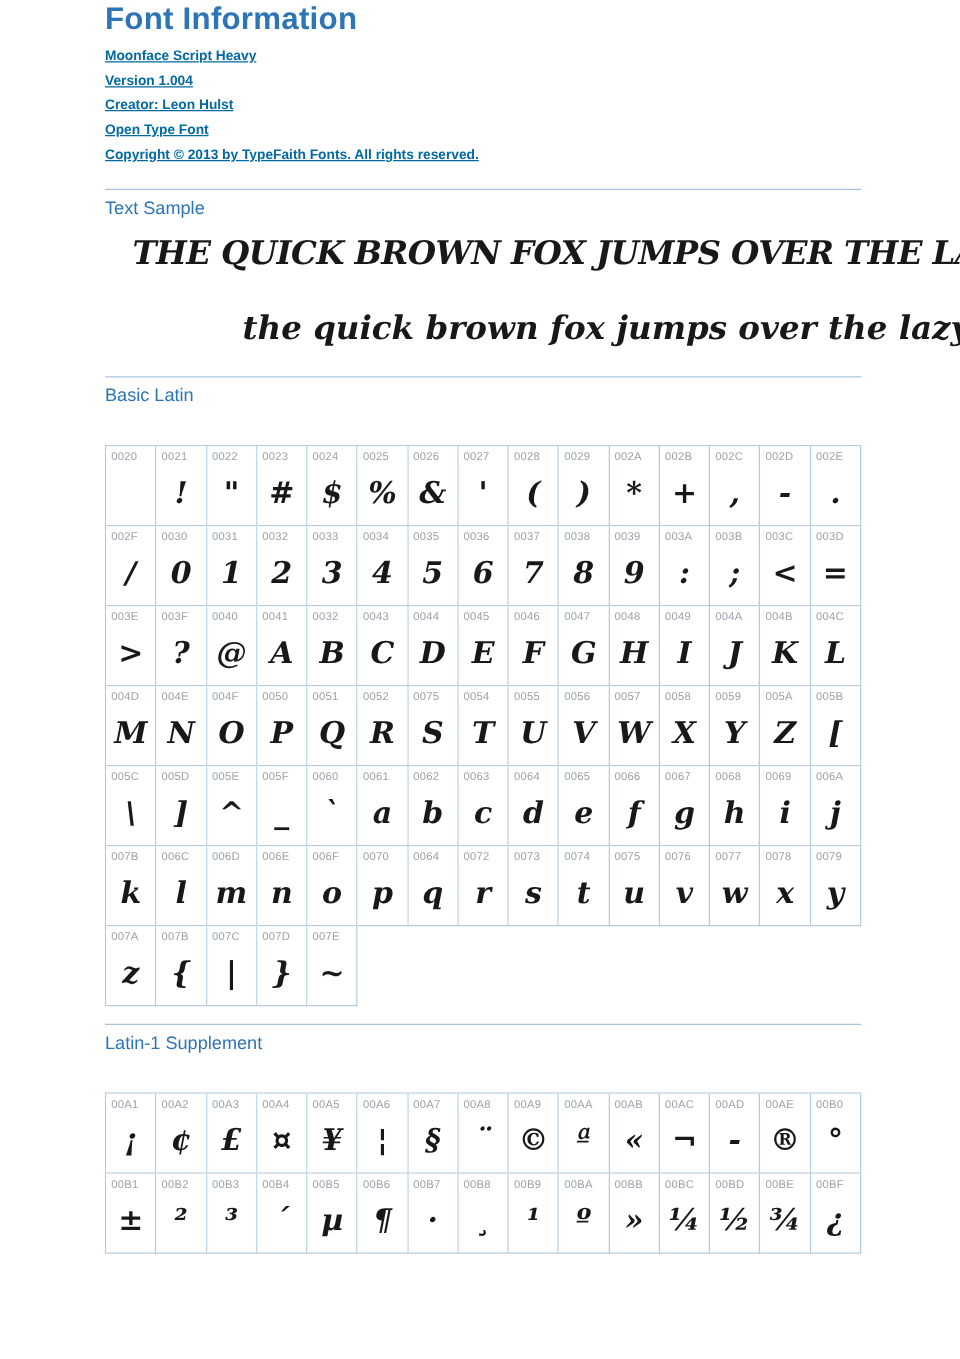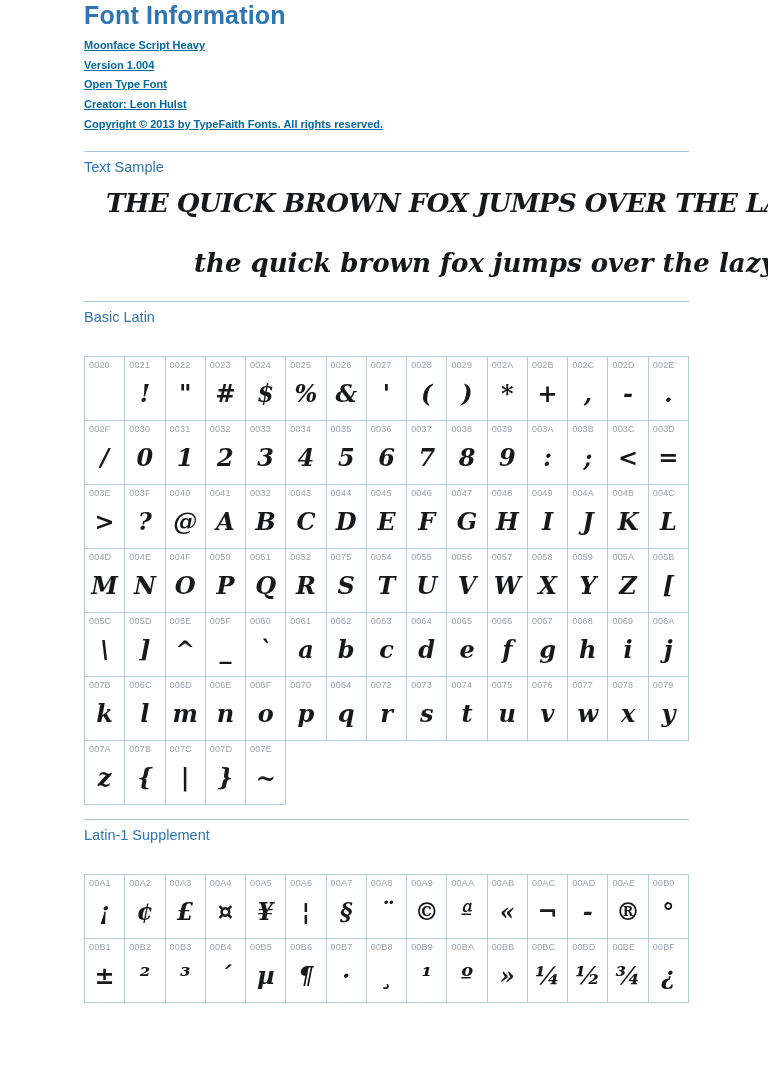--- a/index.html
+++ b/index.html
@@ -68,22 +68,22 @@
 </head>
 <body>
 
 <div class="page">
 
   <h1 class="doc-title">Font Information</h1>
 
   <div class="info-block">
     <p>Moonface Script Heavy</p>
     <p>Version 1.004</p>
+    <p>Creator: Leon Hulst</p>
     <p>Open Type Font</p>
-    <p>Creator: Leon Hulst</p>
     <p>Copyright © 2013 by TypeFaith Fonts. All rights reserved.</p>
   </div>
 
   <hr class="rule rule-1">
 
   <h2 class="section-title">Text Sample</h2>
   <div class="script sample-upper">THE QUICK BROWN FOX JUMPS OVER THE LAZY DOG</div>
   <div class="script sample-lower">the quick brown fox jumps over the lazy dog</div>
 
   <hr class="rule rule-2">

